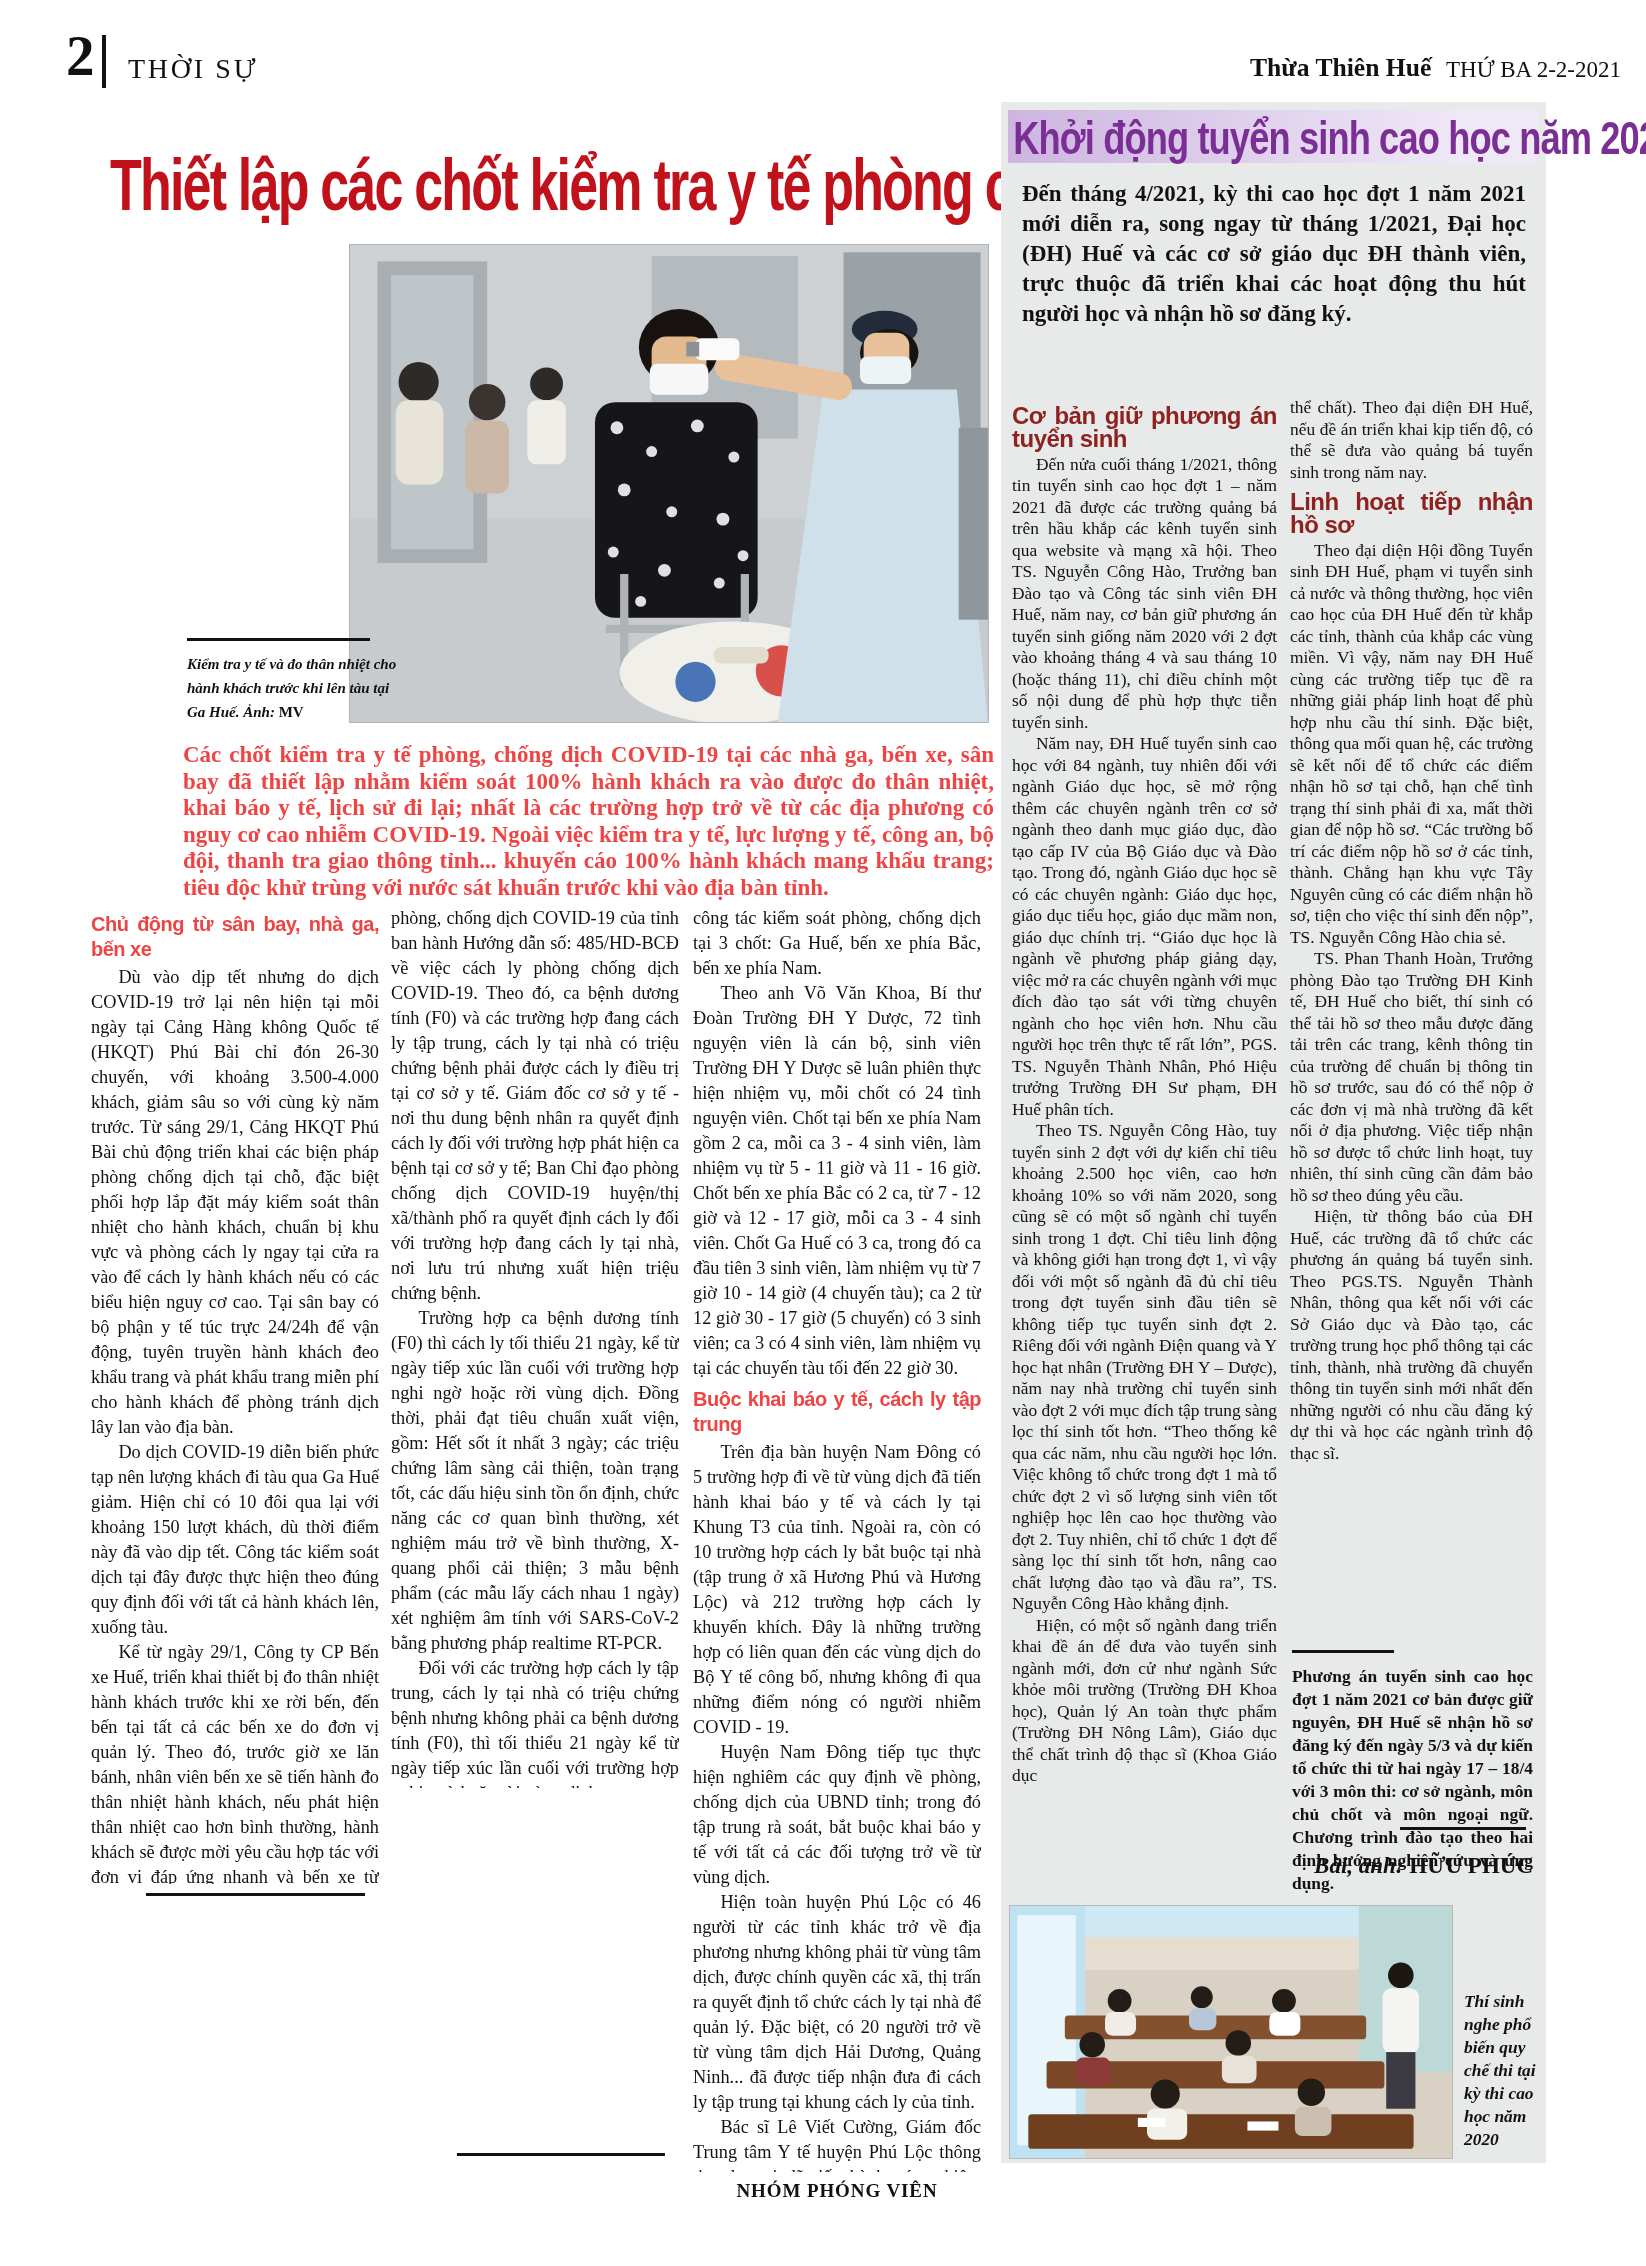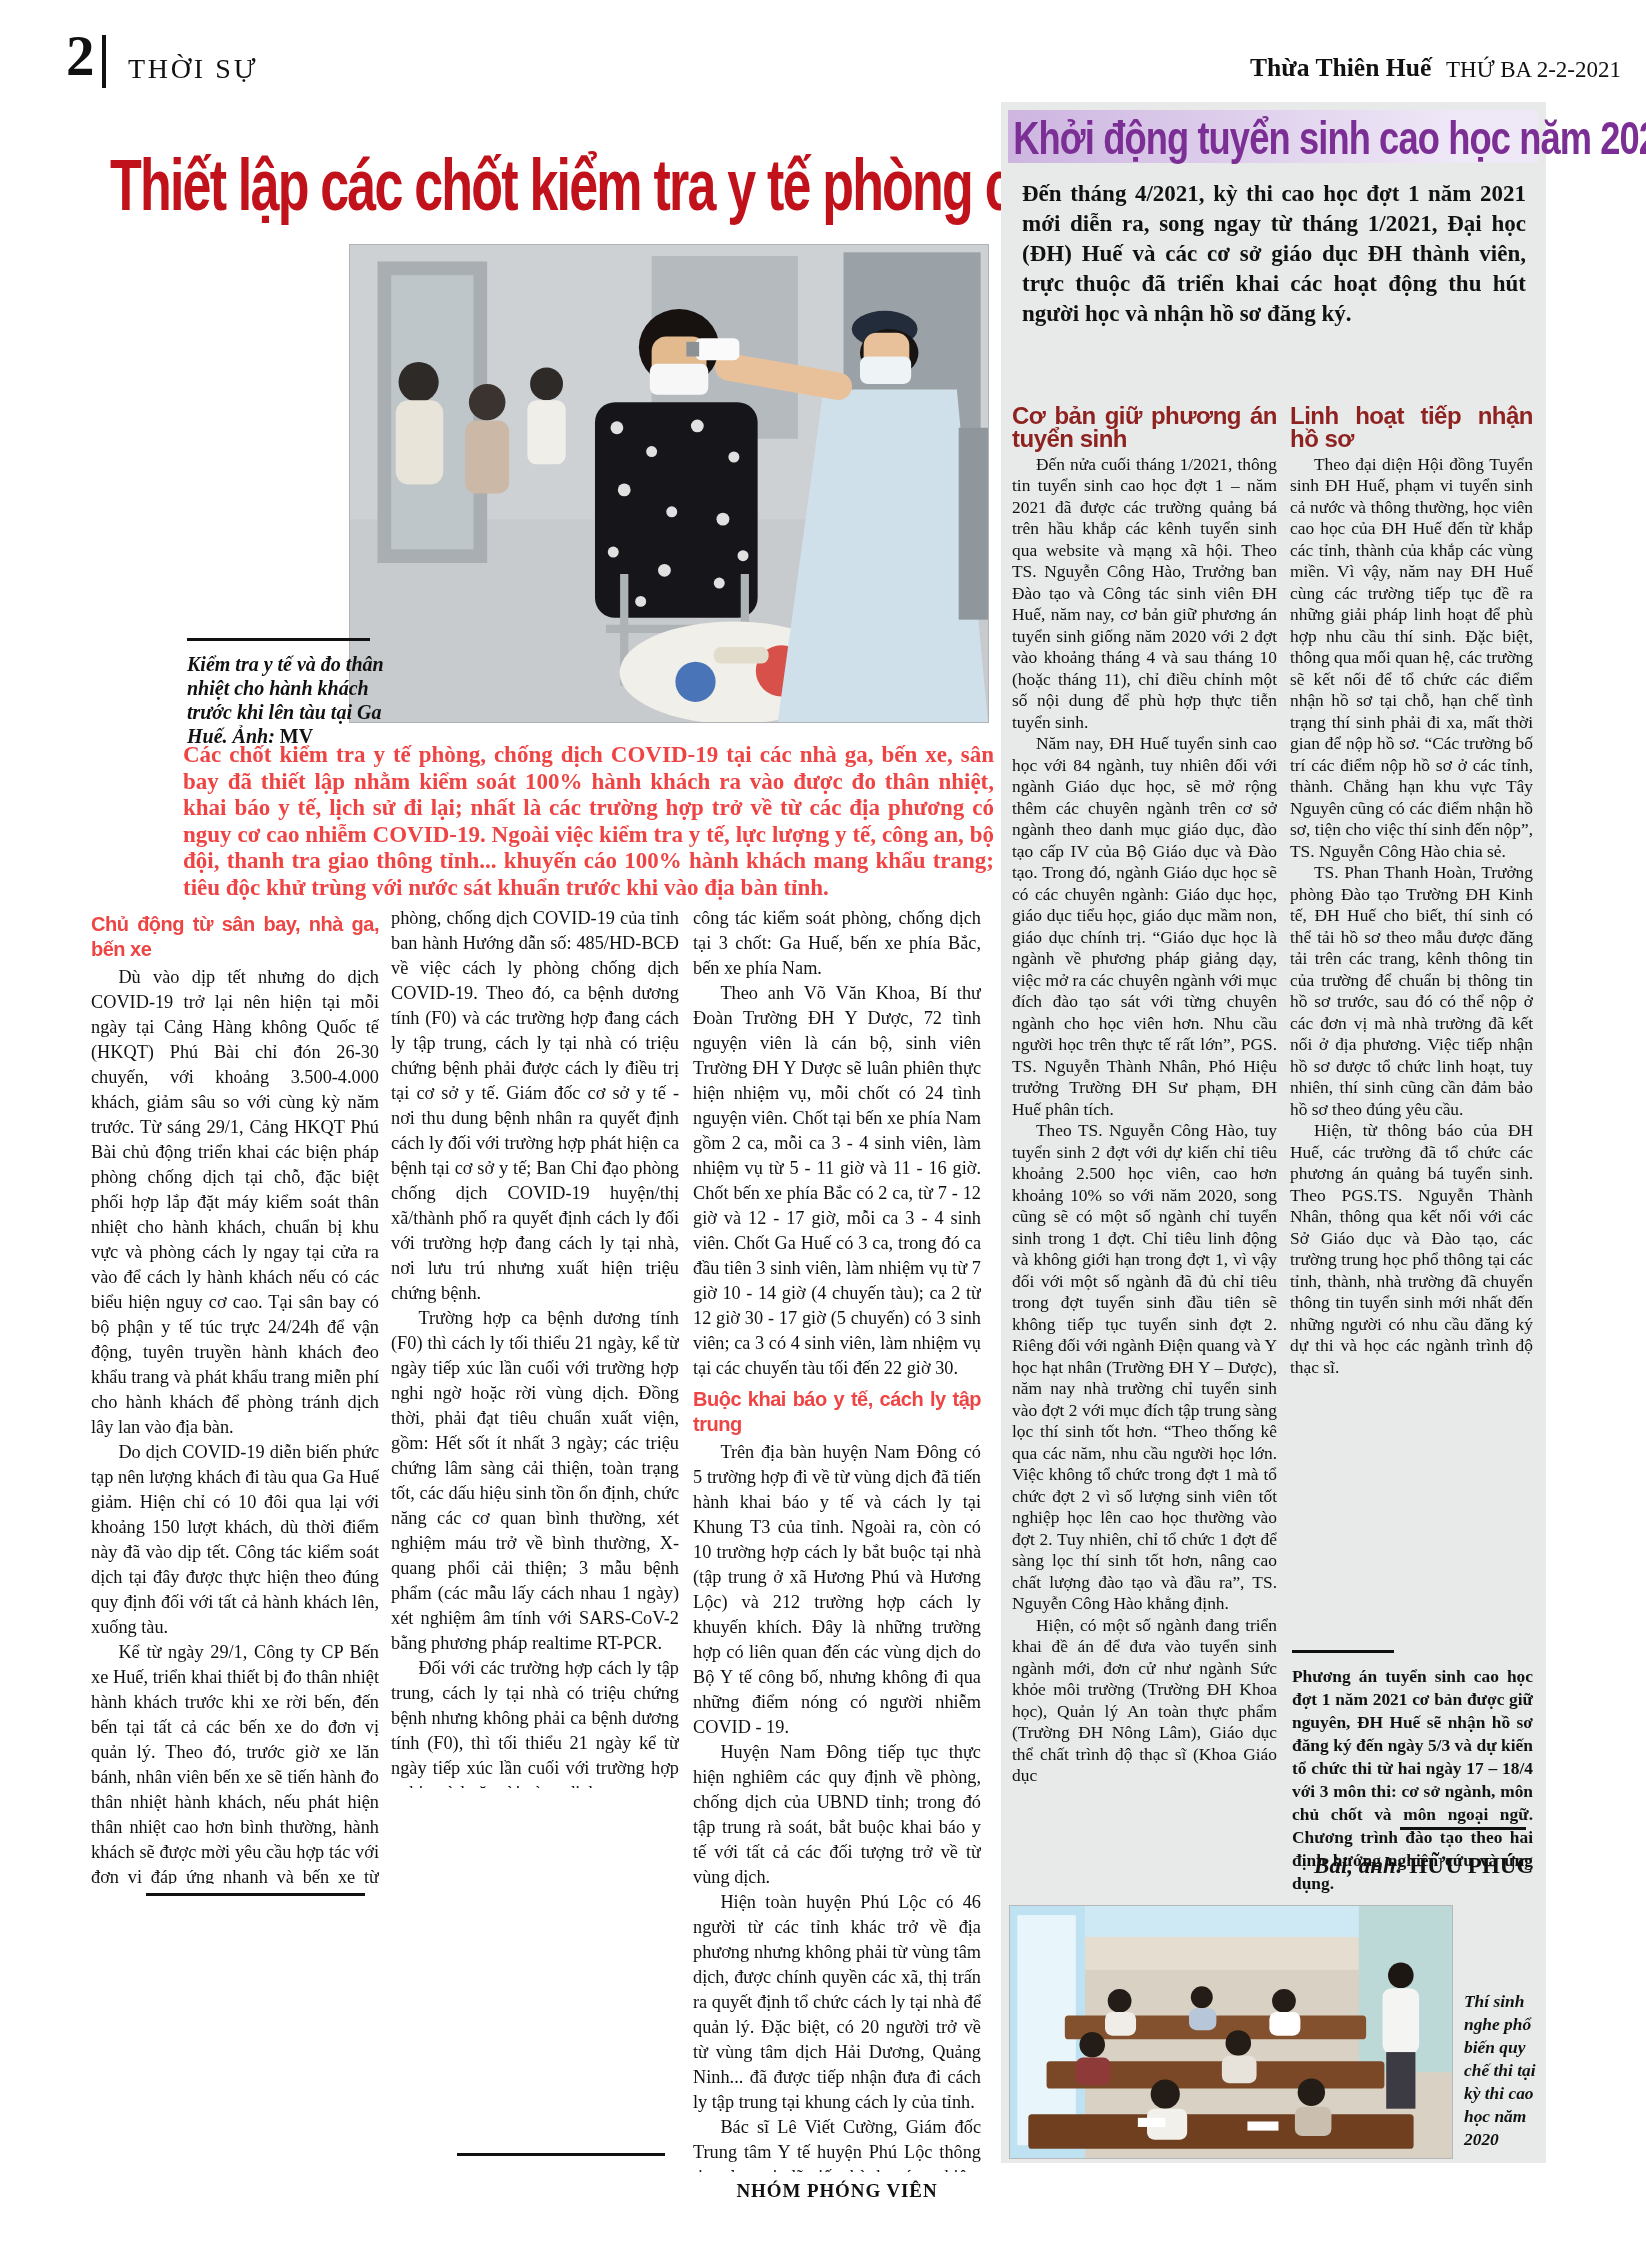--- a/index.html
+++ b/index.html
@@ -15,21 +15,21 @@
             font-family:"Liberation Serif",serif;letter-spacing:0px;}
   .issue-date{position:absolute;left:1446px;top:57px;font-size:23px;font-family:"Liberation Serif",serif;}
   
   .headline{position:absolute;left:110px;top:144px;width:877px;text-align:center;
             font-family:"Liberation Sans",sans-serif;font-weight:bold;color:#c1121c;
             font-size:52px;letter-spacing:-1.8px;transform:scale(1.0,1.38);transform-origin:center top;
             white-space:nowrap;}
   .main-photo{position:absolute;left:350px;top:245px;width:638px;height:477px;background:#c7cbce;
               outline:0.9px solid #b0b4b7;}
   .photo-caption{position:absolute;left:187px;top:638px;width:210px;
-                 font-style:italic;font-weight:bold;font-size:20px;line-height:24px;}
+                 font-style:italic;font-weight:bold;font-size:15px;line-height:24px;}
   .photo-caption .rule{display:block;width:183px;height:2.7px;background:#111;margin-bottom:11px;}
   .photo-credit{font-style:normal;}
   .lede{position:absolute;left:183px;top:742px;width:811px;font-weight:bold;color:#ef4444;
         font-size:23px;line-height:26.5px;text-align:justify;}
   .col{position:absolute;width:288px;font-size:18.3px;line-height:25px;text-align:justify;overflow:hidden;}
   #col1{left:91px;top:906px;height:978px;}
   #col2{left:391px;top:906px;height:882px;}
   #col3{left:693px;top:906px;height:1266px;}
   .col p{margin:0;text-indent:27.4px;}
   .col p.cont{text-indent:0;}
@@ -172,20 +172,21 @@
 
   <div class="sb-col" id="sbc1">
     <div class="sb-subhead">Cơ bản giữ phương án tuyển sinh</div>
     <p>Đến nửa cuối tháng 1/2021, thông tin tuyển sinh cao học đợt 1 – năm 2021 đã được các trường quảng bá trên hầu khắp các kênh tuyển sinh qua website và mạng xã hội. Theo TS. Nguyễn Công Hào, Trưởng ban Đào tạo và Công tác sinh viên ĐH Huế, năm nay, cơ bản giữ phương án tuyển sinh giống năm 2020 với 2 đợt vào khoảng tháng 4 và sau tháng 10 (hoặc tháng 11), chỉ điều chỉnh một số nội dung để phù hợp thực tiễn tuyển sinh.</p>
     <p>Năm nay, ĐH Huế tuyển sinh cao học với 84 ngành, tuy nhiên đối với ngành Giáo dục học, sẽ mở rộng thêm các chuyên ngành trên cơ sở ngành theo danh mục giáo dục, đào tạo cấp IV của Bộ Giáo dục và Đào tạo. Trong đó, ngành Giáo dục học sẽ có các chuyên ngành: Giáo dục học, giáo dục tiểu học, giáo dục mầm non, giáo dục chính trị. “Giáo dục học là ngành về phương pháp giảng dạy, việc mở ra các chuyên ngành với mục đích đào tạo sát với từng chuyên ngành cho học viên hơn. Nhu cầu người học trên thực tế rất lớn”, PGS. TS. Nguyễn Thành Nhân, Phó Hiệu trưởng Trường ĐH Sư phạm, ĐH Huế phân tích.</p>
     <p>Theo TS. Nguyễn Công Hào, tuy tuyển sinh 2 đợt với dự kiến chỉ tiêu khoảng 2.500 học viên, cao hơn khoảng 10% so với năm 2020, song cũng sẽ có một số ngành chỉ tuyển sinh trong 1 đợt. Chỉ tiêu linh động và không giới hạn trong đợt 1, vì vậy đối với một số ngành đã đủ chỉ tiêu trong đợt tuyển sinh đầu tiên sẽ không tiếp tục tuyển sinh đợt 2. Riêng đối với ngành Điện quang và Y học hạt nhân (Trường ĐH Y – Dược), năm nay nhà trường chỉ tuyển sinh vào đợt 2 với mục đích tập trung sàng lọc thí sinh tốt hơn. “Theo thống kê qua các năm, nhu cầu người học lớn. Việc không tổ chức trong đợt 1 mà tổ chức đợt 2 vì số lượng sinh viên tốt nghiệp học lên cao học thường vào đợt 2. Tuy nhiên, chỉ tổ chức 1 đợt để sàng lọc thí sinh tốt hơn, nâng cao chất lượng đào tạo và đầu ra”, TS. Nguyễn Công Hào khẳng định.</p>
     <p>Hiện, có một số ngành đang triển khai đề án để đưa vào tuyển sinh ngành mới, đơn cử như ngành Sức khỏe môi trường (Trường ĐH Khoa học), Quản lý An toàn thực phẩm (Trường ĐH Nông Lâm), Giáo dục thể chất trình độ thạc sĩ (Khoa Giáo dục</p>
   </div>
 
   <div class="sb-col" id="sbc2">
+    <p class="cont">thể chất). Theo đại diện ĐH Huế, nếu đề án triển khai kịp tiến độ, có thể sẽ đưa vào quảng bá tuyển sinh trong năm nay.</p>
     <div class="sb-subhead">Linh hoạt tiếp nhận hồ sơ</div>
     <p>Theo đại diện Hội đồng Tuyển sinh ĐH Huế, phạm vi tuyển sinh cả nước và thông thường, học viên cao học của ĐH Huế đến từ khắp các tỉnh, thành của khắp các vùng miền. Vì vậy, năm nay ĐH Huế cùng các trường tiếp tục đề ra những giải pháp linh hoạt để phù hợp nhu cầu thí sinh. Đặc biệt, thông qua mối quan hệ, các trường sẽ kết nối để tổ chức các điểm nhận hồ sơ tại chỗ, hạn chế tình trạng thí sinh phải đi xa, mất thời gian để nộp hồ sơ. “Các trường bố trí các điểm nộp hồ sơ ở các tỉnh, thành. Chẳng hạn khu vực Tây Nguyên cũng có các điểm nhận hồ sơ, tiện cho việc thí sinh đến nộp”, TS. Nguyễn Công Hào chia sẻ.</p>
     <p>TS. Phan Thanh Hoàn, Trưởng phòng Đào tạo Trường ĐH Kinh tế, ĐH Huế cho biết, thí sinh có thể tải hồ sơ theo mẫu được đăng tải trên các trang, kênh thông tin của trường để chuẩn bị thông tin hồ sơ trước, sau đó có thể nộp ở các đơn vị mà nhà trường đã kết nối ở địa phương. Việc tiếp nhận hồ sơ được tổ chức linh hoạt, tuy nhiên, thí sinh cũng cần đảm bảo hồ sơ theo đúng yêu cầu.</p>
     <p>Hiện, từ thông báo của ĐH Huế, các trường đã tổ chức các phương án quảng bá tuyển sinh. Theo PGS.TS. Nguyễn Thành Nhân, thông qua kết nối với các Sở Giáo dục và Đào tạo, các trường trung học phổ thông tại các tỉnh, thành, nhà trường đã chuyển thông tin tuyển sinh mới nhất đến những người có nhu cầu đăng ký dự thi và học các ngành trình độ thạc sĩ.</p>
   </div>
 
   <div class="endrule" id="note-rule-top"></div>
   <div class="sb-note">Phương án tuyển sinh cao học đợt 1 năm 2021 cơ bản được giữ nguyên, ĐH Huế sẽ nhận hồ sơ đăng ký đến ngày 5/3 và dự kiến tổ chức thi từ hai ngày 17 – 18/4 với 3 môn thi: cơ sở ngành, môn chủ chốt và môn ngoại ngữ. Chương trình đào tạo theo hai định hướng nghiên cứu và ứng dụng.</div>
   <div class="endrule" id="note-rule-bot"></div>
   <div class="sb-byline">

